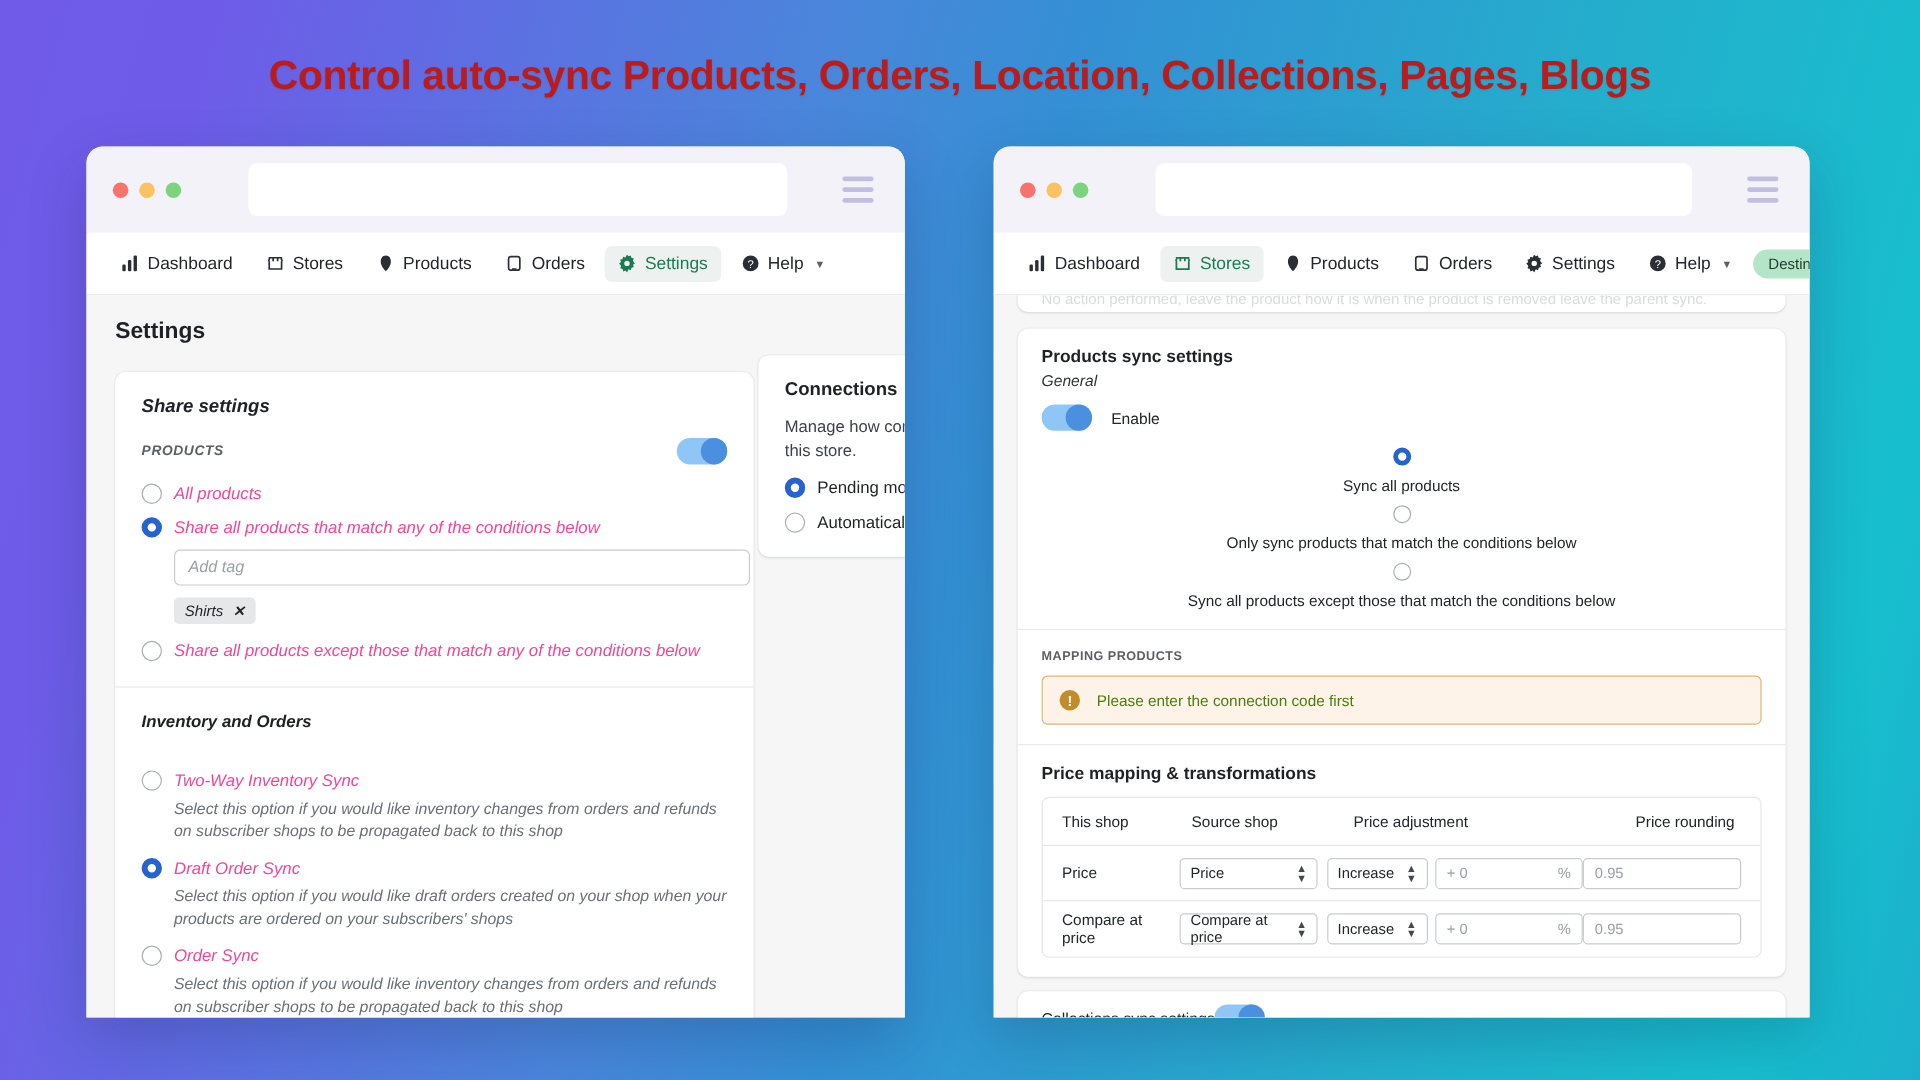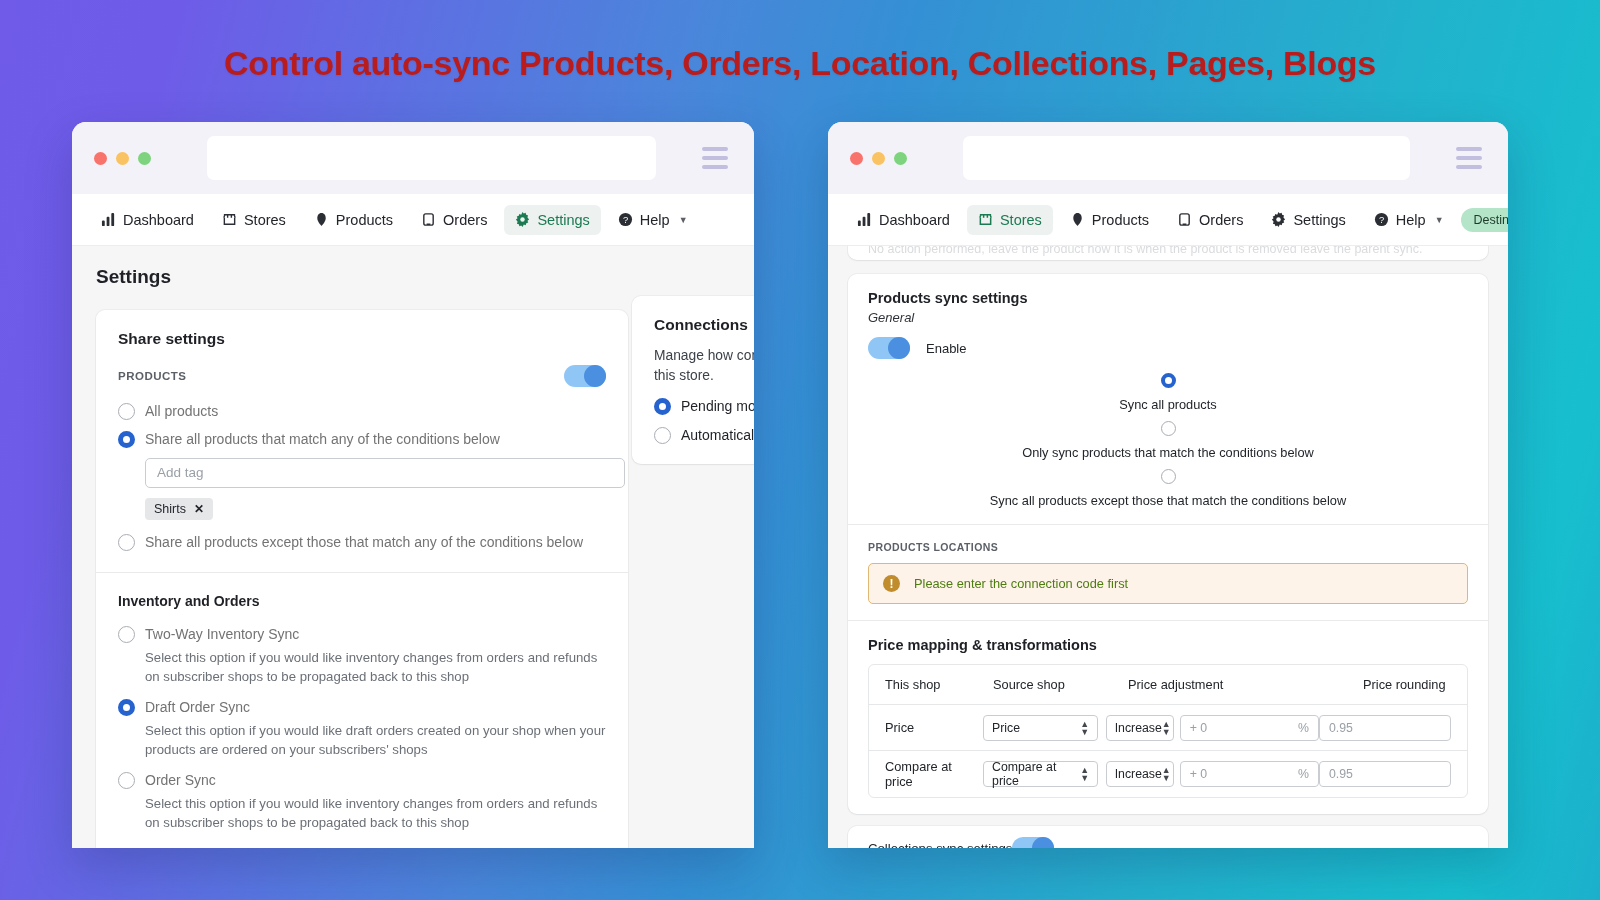--- a/index.html
+++ b/index.html
@@ -102,41 +102,41 @@
   }
   .page-inner { padding: 20px 24px 0 24px; }
   .page-title { font-size: 19px; font-weight: bold; color: #1F2126; margin-bottom: 22px; }
 
   
   .card {
     background: #fff;
     border-radius: 9px;
     box-shadow: 0 1px 2px rgba(22,29,37,0.06), 0 0 0 1px rgba(22,29,37,0.04);
   }
-  .card-sec { padding: 20px 22px; }
+  .card-sec { padding: 20px 22px; font-style: italic; }
   .divider { height: 1px; background: #EAEAEC; }
   .card-h { font-size: 15.5px; font-weight: bold; color: #1F2126; }
   .label-caps { font-size: 11.5px; font-weight: bold; letter-spacing: 0.5px; color: #5B5F66; }
   .sub-h { font-size: 14px; font-weight: bold; color: #1F2126; }
 
   
   .toggle { width: 42px; height: 22px; border-radius: 11px; background: #8FC6F6; position: relative; flex: none; }
   .toggle::after {
     content: ""; position: absolute; right: 0; top: 0;
     width: 22px; height: 22px; border-radius: 50%; background: #4A8FE0;
   }
 
   
   .opt { display: flex; align-items: flex-start; gap: 10px; }
   .radio {
     width: 17px; height: 17px; border-radius: 50%;
     border: 1.7px solid #A9ADB4; background: #fff; flex: none; margin-top: 1px;
   }
   .radio.on { border: 5px solid #2663CE; background: #fff; }
-  .opt-label { font-size: 14px; color: #737373; line-height: 1.35; }
+  .opt-label { font-size: 14px; color: #ec4899; line-height: 1.35; }
   .opt-desc { font-size: 13.2px; color: #6B7077; line-height: 1.45; margin: 4px 0 0 27px; max-width: 480px; }
 
   
   .tag-input {
     margin: 9px 0 0 27px;
     height: 30px; width: 480px;
     border: 1px solid #C9CCD1; border-radius: 5px;
     display: flex; align-items: center; padding: 0 11px;
     font-size: 13.5px; color: #9AA0A6;
   }
@@ -203,21 +203,21 @@
   .pc3 { width: 235px; display:flex; gap: 6px; }
   .pc4 { flex: 1; }
   .pc1.h, .pc2.h, .pc3.h, .pc4.h { font-size: 12.8px; color: #22262B; }
   .sel {
     height: 26px; border: 1px solid #C9CCD1; border-radius: 4px; background:#fff;
     display:flex; align-items:center; justify-content:space-between;
     padding: 0 8px; font-size: 12.3px; color: #22262B;
   }
   .sel .arrows { font-size: 9px; line-height: 8px; color:#44484E; }
   .sel.w115 { width: 115px; }
-  .sel.w68 { width: 68px; align-items: center; }
+  .sel.w68 { width: 84px; align-items: center; }
   .numfield {
     height: 26px; flex: 1; border: 1px solid #C9CCD1; border-radius: 4px;
     display:flex; align-items:center; justify-content:space-between;
     padding: 0 9px; font-size: 12.3px; color: #9AA0A6; background:#fff;
   }
   .roundfield {
     height: 26px; width: 132px; border: 1px solid #C9CCD1; border-radius: 4px;
     display:flex; align-items:center; padding: 0 9px; font-size: 12.3px; color: #9AA0A6; background:#fff;
   }
 
@@ -338,21 +338,21 @@
             <span class="radio"></span>
             <span class="opt-label">Share all products except those that match any of the conditions below</span>
           </div>
         </div>
 
         <div class="divider"></div>
 
         <div class="card-sec">
           <div class="sub-h">Inventory and Orders</div>
 
-          <div class="opt" style="margin-top:16px;">
+          <div class="opt" style="margin-top:32px;">
             <span class="radio"></span>
             <span class="opt-label">Two-Way Inventory Sync</span>
           </div>
           <div class="opt-desc">Select this option if you would like inventory changes from orders and refunds on subscriber shops to be propagated back to this shop</div>
 
           <div class="opt" style="margin-top:12px;">
             <span class="radio on"></span>
             <span class="opt-label">Draft Order Sync</span>
           </div>
           <div class="opt-desc">Select this option if you would like draft orders created on your shop when your products are ordered on your subscribers' shops</div>
@@ -482,21 +482,21 @@
         </div>
         <div class="r-opt">
           <span class="radio"></span>
           <span>Sync all products except those that match the conditions below</span>
         </div>
       </div>
 
       <div class="divider"></div>
 
       <div class="rsec">
-        <div class="caps-s">PRODUCTS LOCATIONS</div>
+        <div class="caps-s">MAPPING PRODUCTS</div>
         <div class="warn">
           <span class="warn-ico">!</span>
           <span class="warn-txt">Please enter the connection code first</span>
         </div>
       </div>
 
       <div class="divider"></div>
 
       <div class="rsec">
         <div class="r-title">Price mapping &amp; transformations</div>

